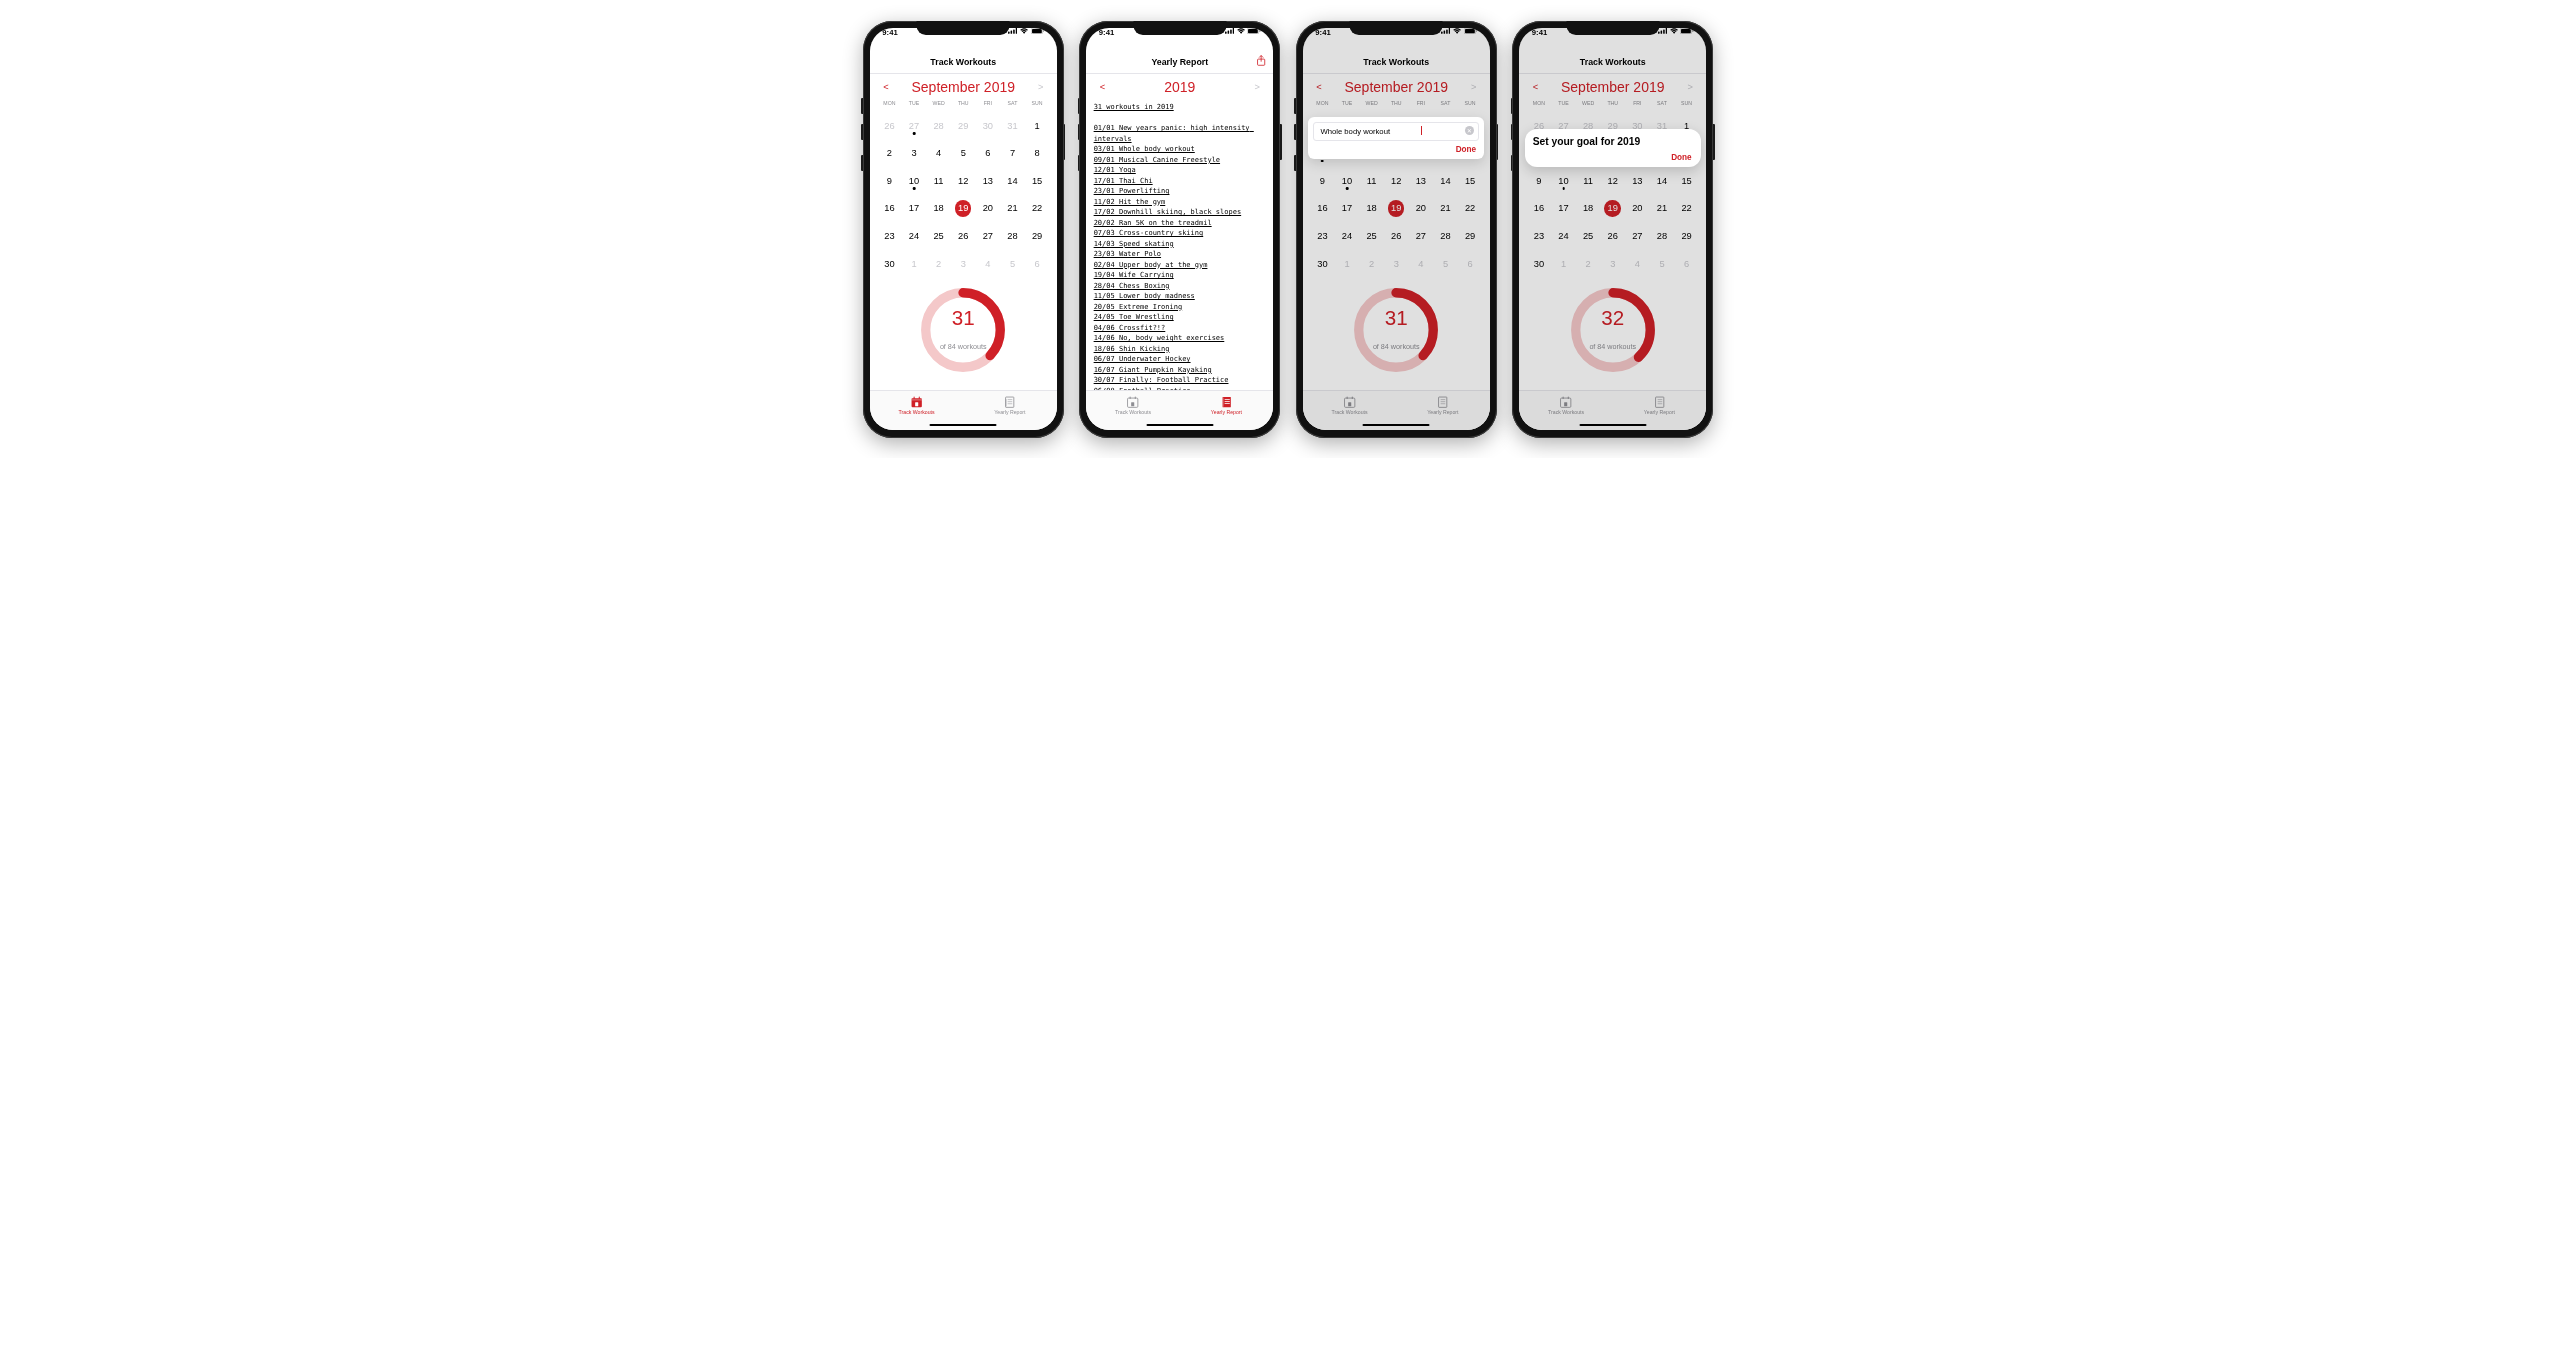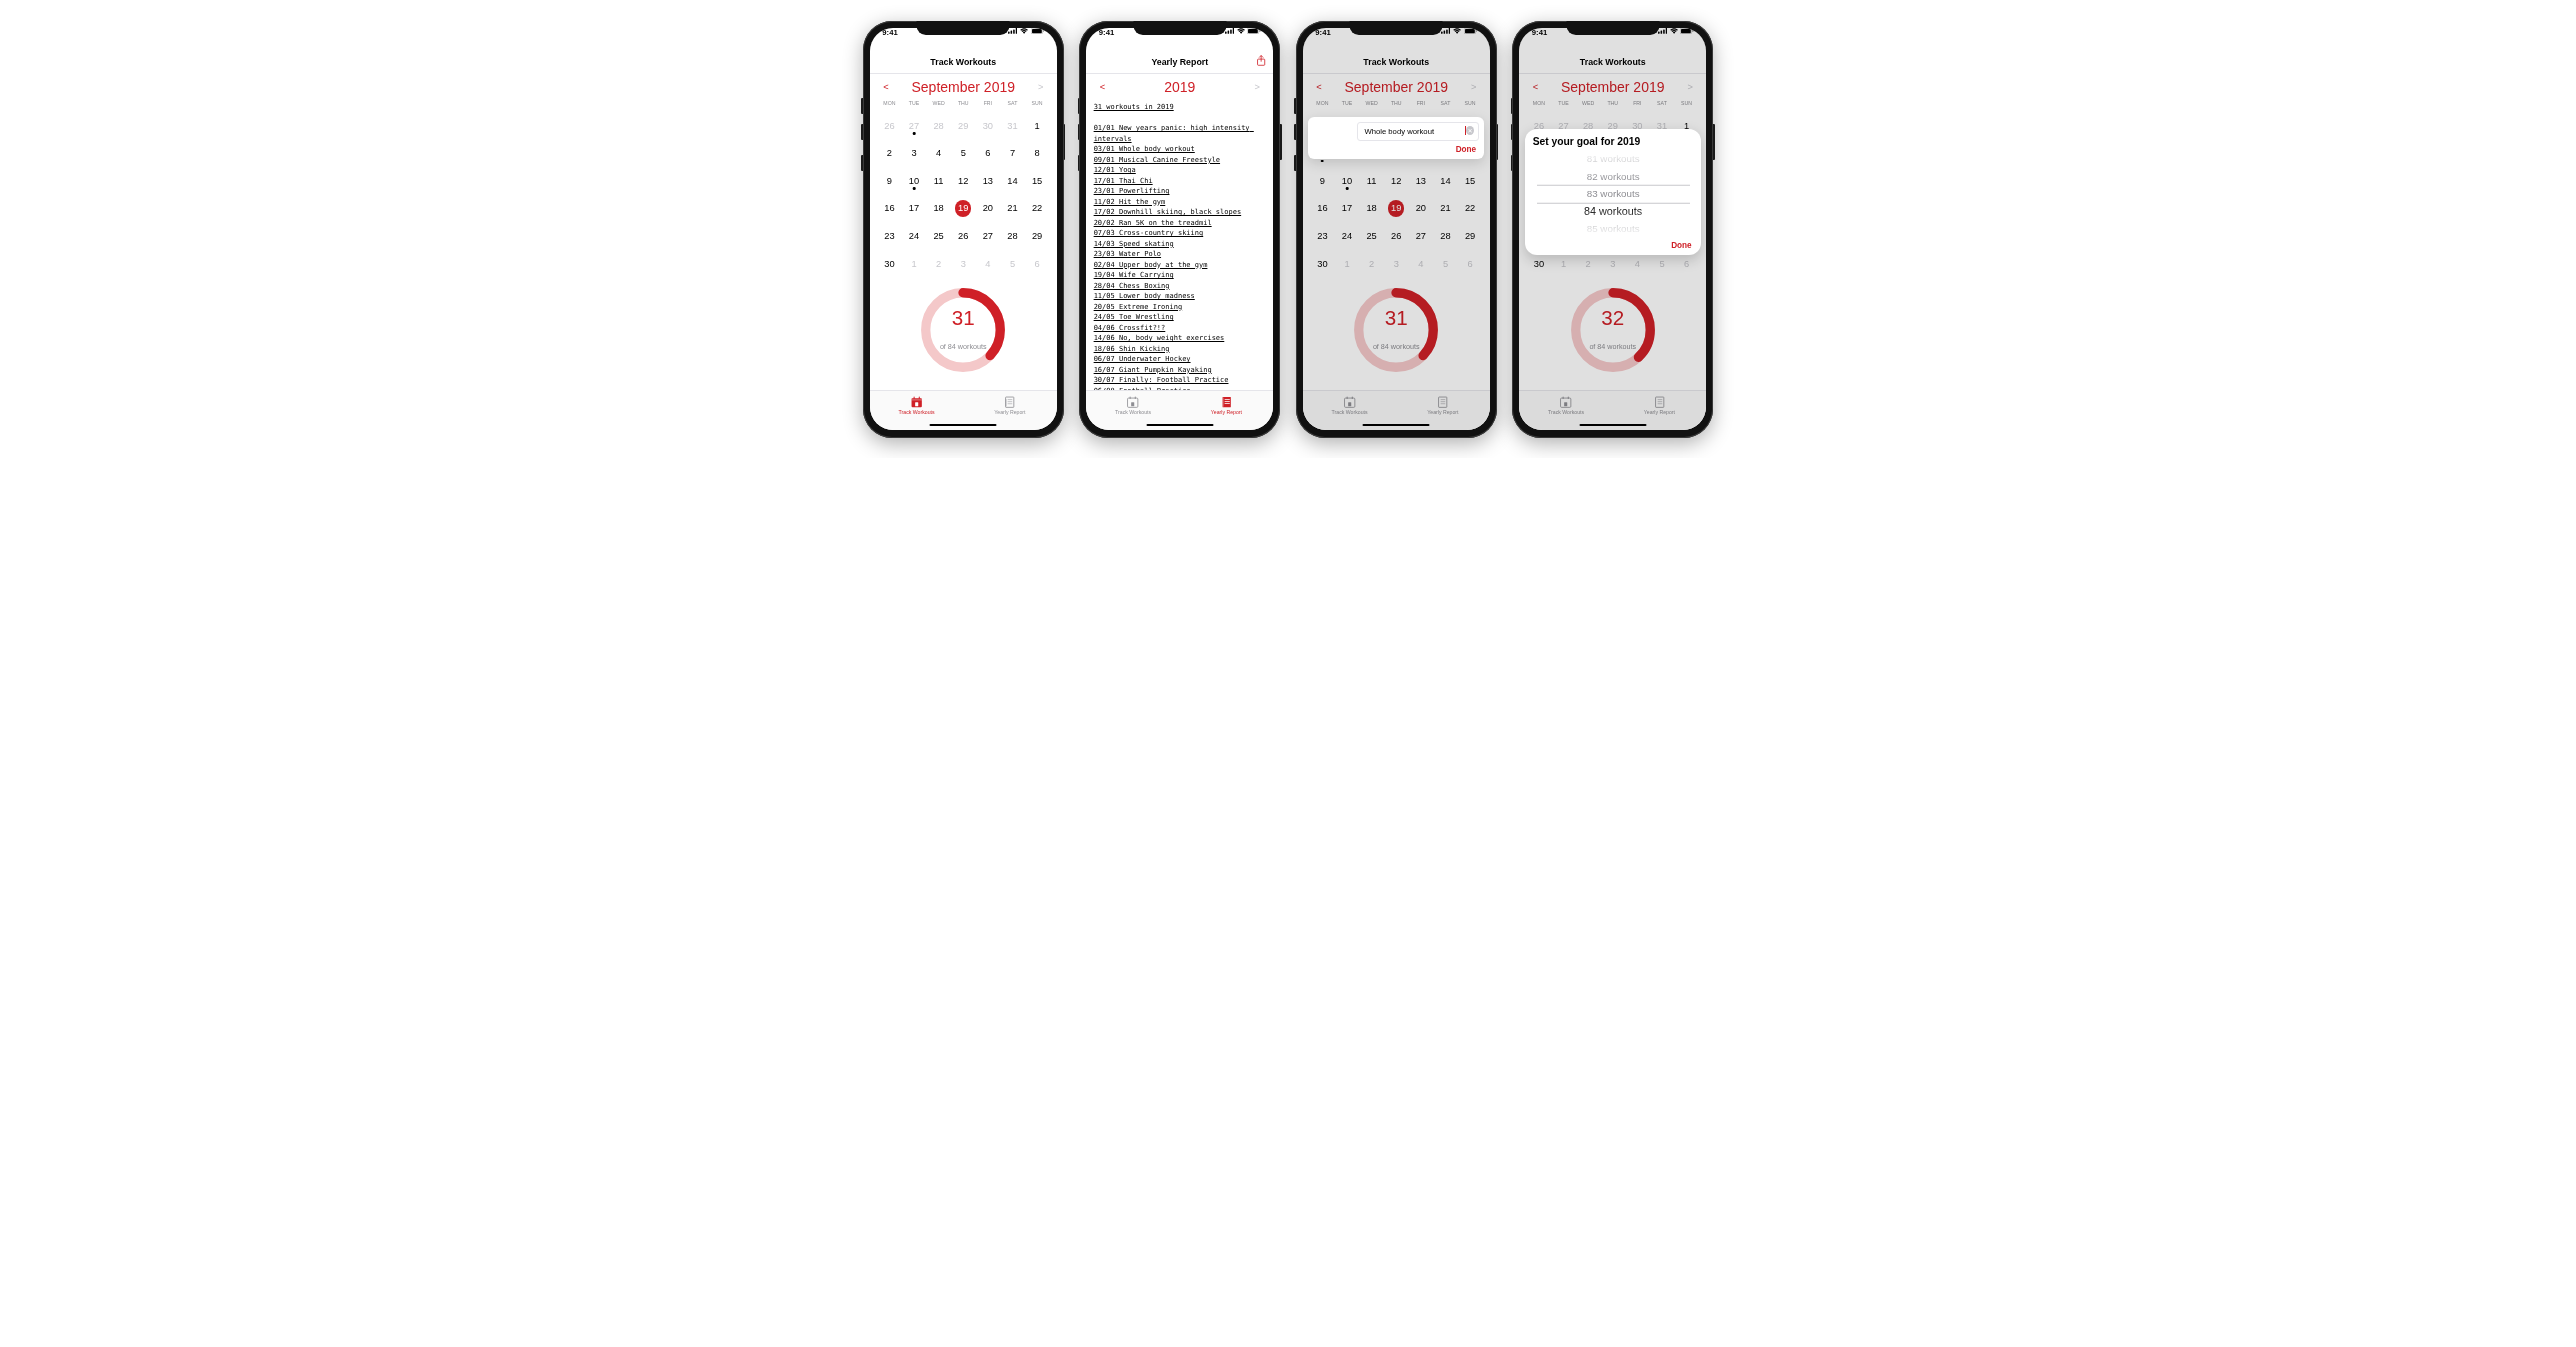--- a/index.html
+++ b/index.html
@@ -208,21 +208,20 @@
     border-radius:6.2px;
     box-shadow:0 4.1px 12.4px rgba(0,0,0,.15);
     z-index:15;
     padding:5.2px 5.2px 4.1px;
   }
   .popover .input-row {
     display:flex; 
     border:0.5px solid var(--divider);
     border-radius:3.1px;
     padding:3.1px 4.1px;
-    margin-left:44px;
   }
   .popover input {
     flex:1; border:none; outline:none;
     font-size:7.7px;
     font-family:inherit;
   }
   .popover .caret {
     width:0.5px; height:9.3px; background:var(--accent);
     animation:blink 1s step-end infinite;
   }
@@ -1053,28 +1052,18 @@
             <line x1="9" y1="11" x2="18" y2="11" stroke="currentColor"></line>
             <line x1="9" y1="15" x2="18" y2="15" stroke="currentColor"></line>
           </svg>
         <span>Yearly Report</span>
       </div>
     </div>
 
     <div class="dim-dark"></div>
     <div class="sheet" style="top:101px;">
       <div class="sheet-title">Set your goal for 2019</div>
-      <div class="picker">
-        <div class="picker-items">
-            <div class="picker-item">81 workouts</div>
-            <div class="picker-item">82 workouts</div>
-            <div class="picker-item">83 workouts</div>
-            <div class="picker-item selected">84 workouts</div>
-            <div class="picker-item">85 workouts</div>
-          </div>
-        <div class="picker-lines"></div>
-      </div>
       <div class="done-row" style="text-align:right;color:var(--accent);font-size:8.2px;font-weight:600;padding:3.1px 2.1px 1px;">Done</div>
     </div>
     <div class="home-indicator"></div>
   </div>
 </div>
 
 
 </body></html>

